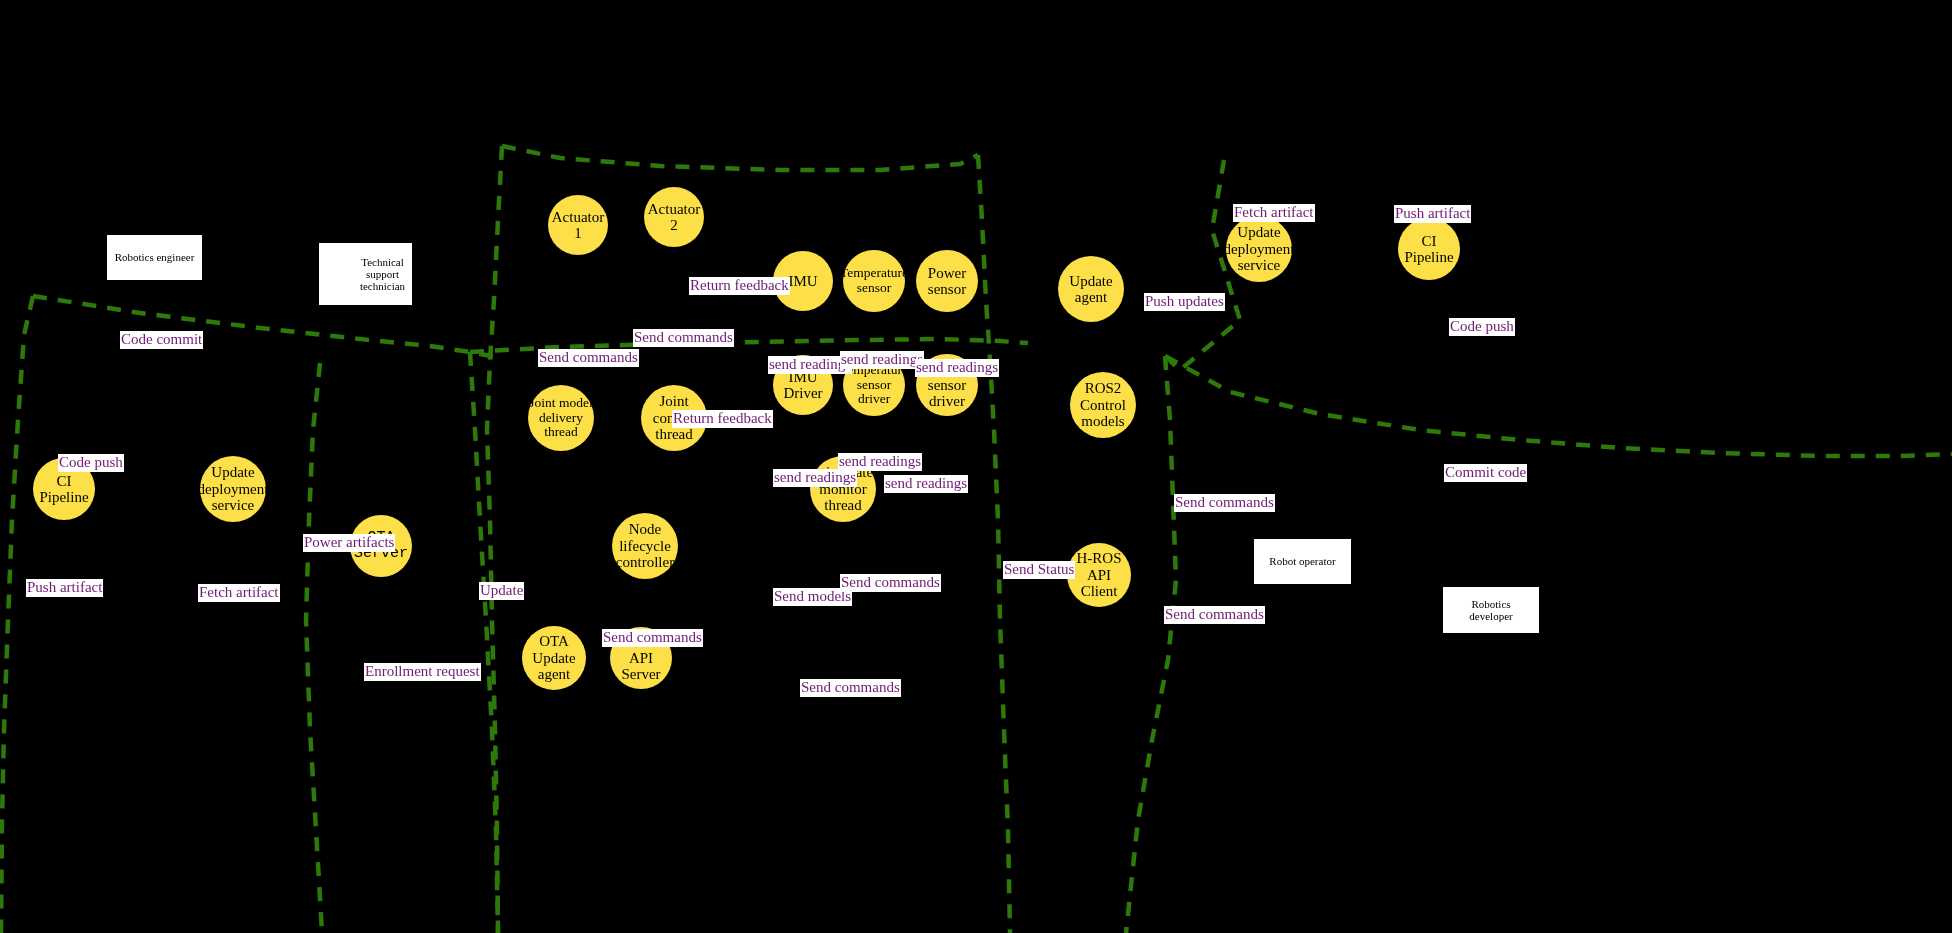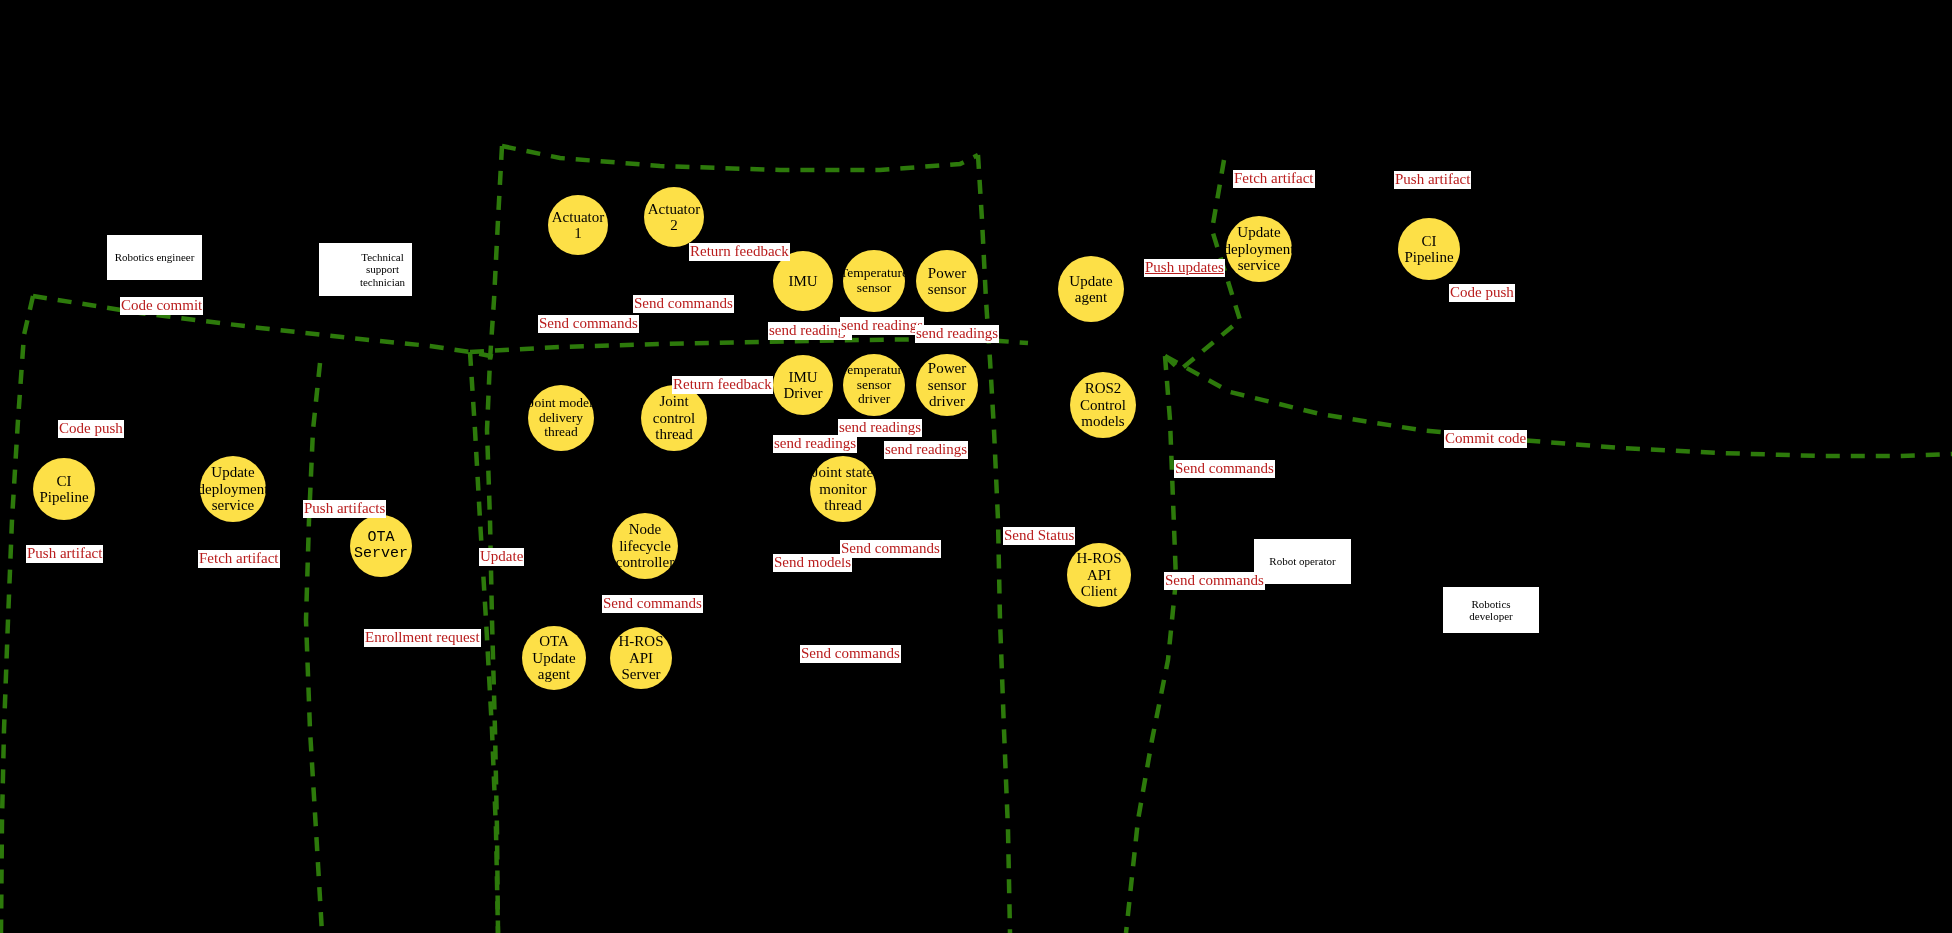--- a/index.html
+++ b/index.html
@@ -52,25 +52,26 @@
     line-height: 1.1;
     box-sizing: border-box;
     white-space: pre-line;
     overflow: visible;
   }
   .node.small { font-size: 13.5px; }
   
   .edge-label {
     position: absolute;
     background: #ffffff;
-    color: #b91c1c;
+    color: #701a75;
     font-size: 15px;
     line-height: 1.0;
     padding: 1px 1px 2px 1px;
     white-space: nowrap;
+    margin-top: 34px;
   }
 </style>
 </head>
 <body>
 
 <div id="canvas">
 
   <svg id="boundaries" viewBox="0 0 1952 933" preserveAspectRatio="none">
       <path d="M 33,296 L 24,335 L 18,420 L 12,520 L 8,620 L 4,730 L 2,820 L 1,933" fill="none" stroke="#2d7a0b" stroke-width="4.5" stroke-dasharray="14 11" stroke-linecap="butt"></path>
       <path d="M 33,296 L 140,313 L 260,328 L 360,339 L 430,346 L 470,352 L 500,358" fill="none" stroke="#2d7a0b" stroke-width="4.5" stroke-dasharray="14 11" stroke-linecap="butt"></path>
@@ -80,21 +81,21 @@
       <path d="M 502,146 L 560,158 L 660,166 L 780,170 L 880,170 L 960,164 L 978,155" fill="none" stroke="#2d7a0b" stroke-width="4.5" stroke-dasharray="14 11" stroke-linecap="butt"></path>
       <path d="M 978,155 L 982,220 L 986,300 L 990,360 L 994,430 L 998,520 L 1000,620 L 1004,730 L 1008,830 L 1010,933" fill="none" stroke="#2d7a0b" stroke-width="4.5" stroke-dasharray="14 11" stroke-linecap="butt"></path>
       <path d="M 470,352 L 560,347 L 660,344 L 760,342 L 860,340 L 940,339 L 1000,341 L 1028,343" fill="none" stroke="#2d7a0b" stroke-width="4.5" stroke-dasharray="14 11" stroke-linecap="butt"></path>
       <path d="M 1165,356 L 1170,420 L 1173,500 L 1176,580 L 1168,660 L 1152,740 L 1138,820 L 1126,933" fill="none" stroke="#2d7a0b" stroke-width="4.5" stroke-dasharray="14 11" stroke-linecap="butt"></path>
       <path d="M 1165,356 L 1180,370 L 1240,320 L 1212,230 L 1224,160" fill="none" stroke="#2d7a0b" stroke-width="4.5" stroke-dasharray="14 11" stroke-linecap="butt"></path>
       <path d="M 1165,356 L 1230,392 L 1320,414 L 1420,430 L 1520,440 L 1620,448 L 1720,453 L 1820,456 L 1900,456 L 1952,454" fill="none" stroke="#2d7a0b" stroke-width="4.5" stroke-dasharray="14 11" stroke-linecap="butt"></path>
     </svg>
 
   <div id="actor-layer">
       <div class="actor-box" style="left: 107px; top: 235px; width: 95px; height: 45px;">Robotics engineer</div>
-      <div class="actor-box" style="left: 319px; top: 243px; width: 93px; height: 53px; padding-left: 40px;">Technical support
+      <div class="actor-box" style="left: 319px; top: 243px; width: 93px; height: 62px; padding-left: 40px;">Technical support
 technician</div>
       <div class="actor-box" style="left: 1254px; top: 539px; width: 97px; height: 45px;">Robot operator</div>
       <div class="actor-box" style="left: 1443px; top: 541px; width: 96px; height: 46px; margin-top: 46px;">Robotics
 developer</div>
     </div>
   <div id="node-layer">
       <div class="node" style="left: 548px; top: 195px; width: 60px; height: 60px;">Actuator 1</div>
       <div class="node" style="left: 644px; top: 187px; width: 60px; height: 60px;">Actuator 2</div>
       <div class="node" style="left: 773px; top: 251px; width: 60px; height: 60px;">IMU</div>
       <div class="node small" style="left: 843px; top: 250px; width: 62px; height: 62px;">Temperature
@@ -138,39 +139,39 @@
       <div class="node" style="left: 1226px; top: 216px; width: 66px; height: 66px;">Update
 deployment
 service</div>
       <div class="node" style="left: 1398px; top: 218px; width: 62px; height: 62px;">CI Pipeline</div>
     </div>
   <div id="label-layer">
       <div class="edge-label" style="left: 120px; top: 297px;">Code commit</div>
       <div class="edge-label" style="left: 58px; top: 420px;">Code push</div>
       <div class="edge-label" style="left: 26px; top: 545px;">Push artifact</div>
       <div class="edge-label" style="left: 198px; top: 550px;">Fetch artifact</div>
-      <div class="edge-label" style="left: 303px; top: 500px;">Push artifacts</div>
+      <div class="edge-label" style="left: 303px; top: 500px;">Power artifacts</div>
       <div class="edge-label" style="left: 364px; top: 629px;">Enrollment request</div>
       <div class="edge-label" style="left: 479px; top: 548px;">Update</div>
       <div class="edge-label" style="left: 538px; top: 315px;">Send commands</div>
       <div class="edge-label" style="left: 633px; top: 295px;">Send commands</div>
       <div class="edge-label" style="left: 689px; top: 243px;">Return feedback</div>
       <div class="edge-label" style="left: 672px; top: 376px;">Return feedback</div>
       <div class="edge-label" style="left: 602px; top: 595px;">Send commands</div>
       <div class="edge-label" style="left: 768px; top: 322px;">send readings</div>
       <div class="edge-label" style="left: 840px; top: 317px;">send readings</div>
       <div class="edge-label" style="left: 915px; top: 325px;">send readings</div>
       <div class="edge-label" style="left: 773px; top: 435px;">send readings</div>
       <div class="edge-label" style="left: 838px; top: 419px;">send readings</div>
       <div class="edge-label" style="left: 884px; top: 441px;">send readings</div>
       <div class="edge-label" style="left: 773px; top: 554px;">Send models</div>
       <div class="edge-label" style="left: 840px; top: 540px;">Send commands</div>
       <div class="edge-label" style="left: 800px; top: 645px;">Send commands</div>
       <div class="edge-label" style="left: 1003px; top: 527px;">Send Status</div>
-      <div class="edge-label" style="left: 1144px; top: 259px; text-decoration: underline;">Push updates</div>
+      <div class="edge-label" style="left: 1144px; top: 259px;">Push updates</div>
       <div class="edge-label" style="left: 1233px; top: 170px;">Fetch artifact</div>
       <div class="edge-label" style="left: 1394px; top: 171px;">Push artifact</div>
       <div class="edge-label" style="left: 1449px; top: 284px;">Code push</div>
       <div class="edge-label" style="left: 1444px; top: 430px;">Commit code</div>
       <div class="edge-label" style="left: 1174px; top: 460px;">Send commands</div>
       <div class="edge-label" style="left: 1164px; top: 572px;">Send commands</div>
     </div>
 
 </div>
 

